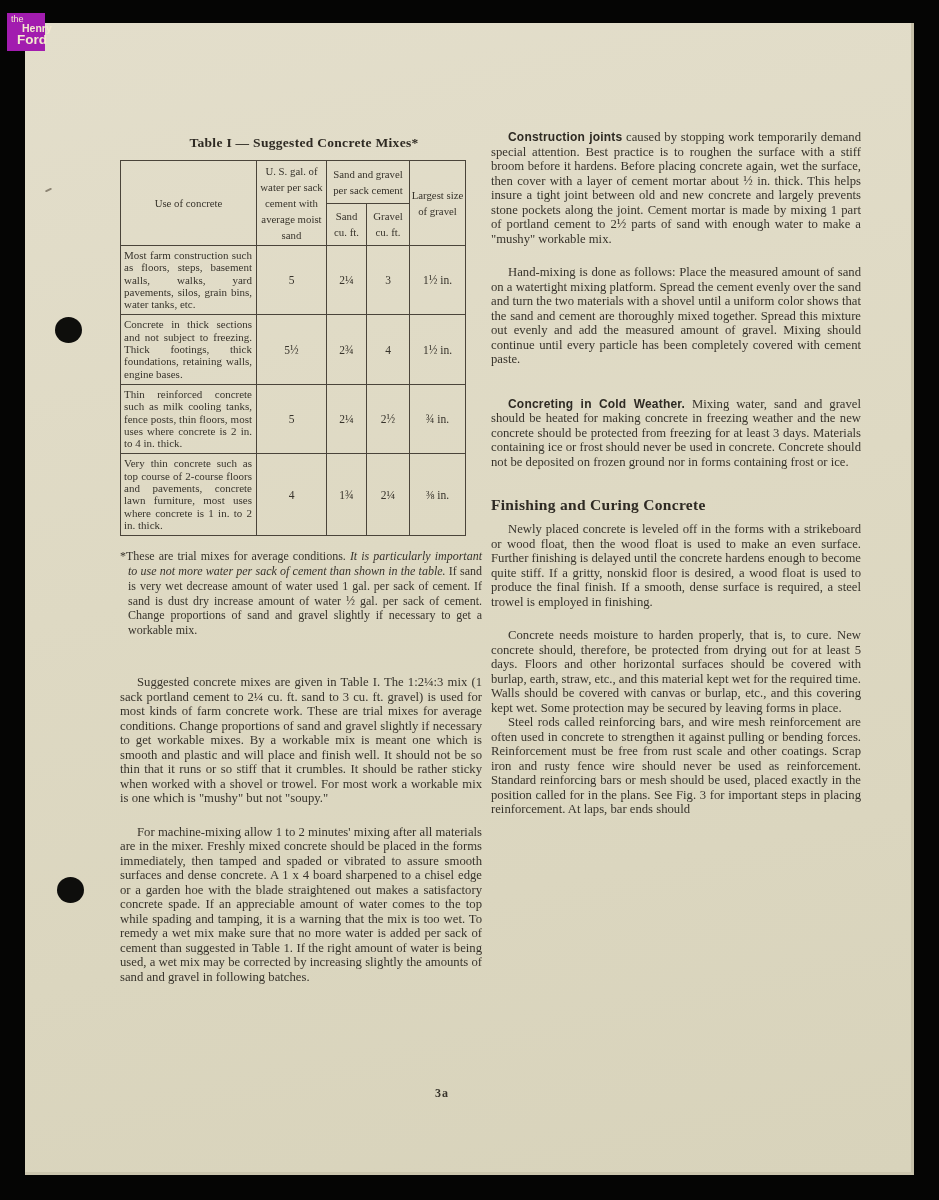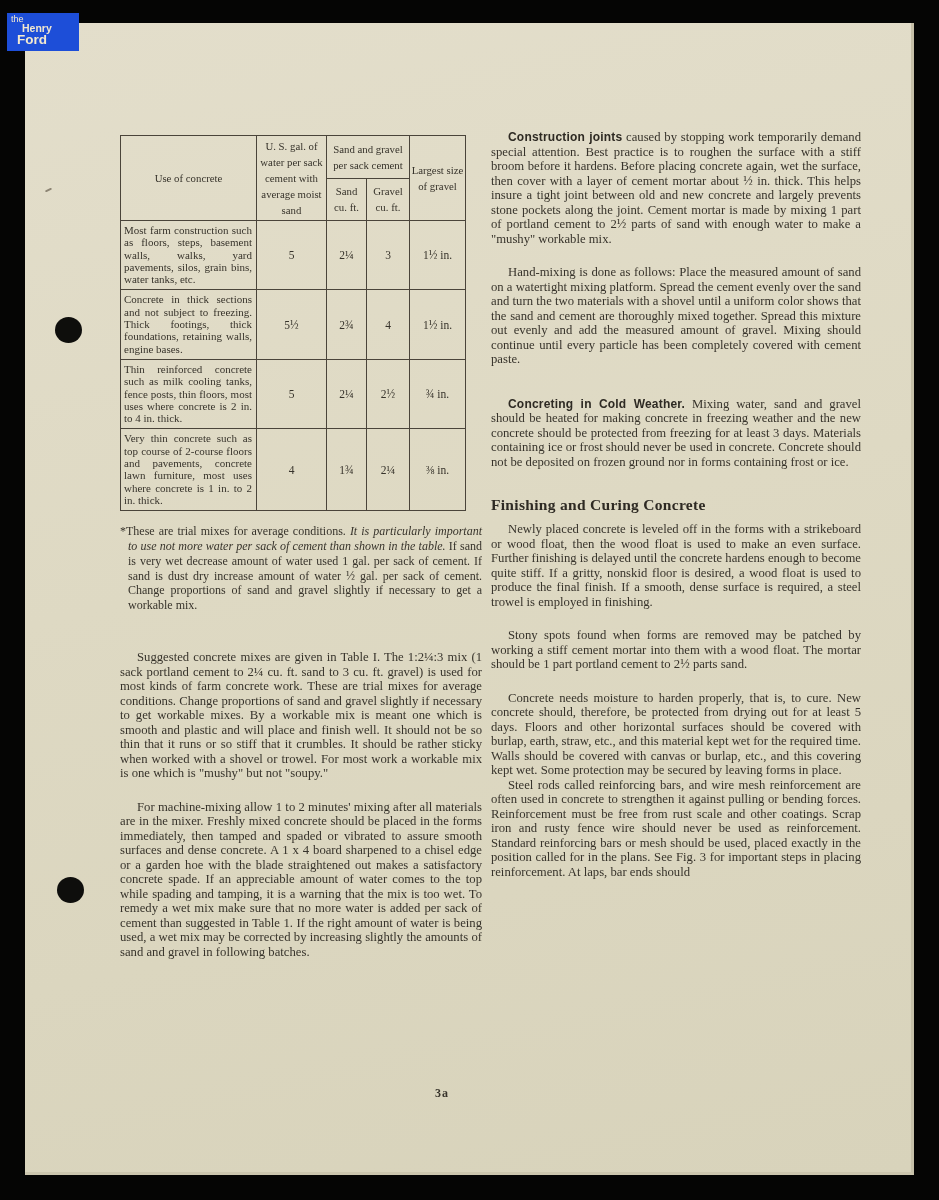--- a/index.html
+++ b/index.html
@@ -15,22 +15,22 @@
   .page {
     position:absolute; left:25px; top:23px; width:886px; height:1149px;
     background:linear-gradient(168deg,#e3decb 0%,#ded9c3 45%,#d8d3bb 100%);
     border-right:3px solid #c6c0a8;
     border-bottom:3px solid #ccc6ae;
     color:#37332b;
   }
 
   
   .logo {
-    position:absolute; left:7px; top:13px; width:72px; height:38px;
-    background:#1d4ed8;
+    position:absolute; left:7px; top:13px; width:38px; height:38px;
+    background:#a21caf;
     font-family:"Liberation Sans","DejaVu Sans",sans-serif;
     color:#f3e9cf;
   }
   .logo span { position:absolute; line-height:1; font-weight:bold; }
   .logo .l1 { left:4px;  top:2px;  font-size:9px;  font-weight:normal; }
   .logo .l2 { left:15px; top:10px; font-size:10.5px; }
   .logo .l3 { left:10px; top:20px; font-size:13.5px; }
 
   
   .hole {
@@ -111,20 +111,21 @@
 </style>
 </head>
 <body>
 
 <div class="stage">
 
   <div class="page">
     <div class="pencil-mark"></div>
 
     <div class="col-left">
+      <div class="table-title">Table I — Suggested Concrete Mixes*</div>
 
       <table class="mixes">
         <colgroup>
           <col class="c-use">
             <col class="c-water">
             <col class="c-sand">
             <col class="c-gravel">
             <col class="c-largest">
         </colgroup>
         <thead>
@@ -179,21 +180,20 @@
 
     <div class="col-right">
       <p class="para"><span class="lead">Construction joints</span><span> caused by stopping work temporarily demand special attention.  Best practice is to roughen the surface with a stiff broom before it hardens. Before placing concrete again, wet the surface, then cover with a layer of cement mortar about ½ in. thick. This helps insure a tight joint between old and new concrete and largely prevents stone pockets along the joint. Cement mortar is made by mixing 1 part of portland cement to 2½ parts of sand with enough water to make a "mushy" workable mix.</span></p>
 
       <p class="para mt-sm">Hand-mixing is done as follows: Place the measured amount of sand on a watertight mixing platform. Spread the cement evenly over the sand and turn the two materials with a shovel until a uniform color shows that the sand and cement are thoroughly mixed together. Spread this mixture out evenly and add the measured amount of gravel. Mixing should continue until every particle has been completely covered with cement paste.</p>
 
       <p class="para mt-lg"><span class="lead">Concreting in Cold Weather.</span><span> Mixing water, sand and gravel should be heated for making concrete in freezing weather and the new concrete should be protected from freezing for at least 3 days. Materials containing ice or frost should never be used in concrete. Concrete should not be deposited on frozen ground nor in forms containing frost or ice.</span></p>
 
       <h2 class="section-heading">Finishing and Curing Concrete</h2>
       <p class="para">Newly placed concrete is leveled off in the forms with a strikeboard or wood float, then the wood float is used to make an even surface. Further finishing is delayed until the concrete hardens enough to become quite stiff. If a gritty, nonskid floor is desired, a wood float is used to produce the final finish. If a smooth, dense surface is required, a steel trowel is employed in finishing.</p>
-      <p class="para mt-sm">Stony spots found when forms are removed may be patched by working a stiff cement mortar into them with a wood float. The mortar should be 1 part portland cement to 2½ parts sand.</p>
       <p class="para mt-sm">Concrete needs moisture to harden properly, that is, to cure. New concrete should, therefore, be protected from drying out for at least 5 days. Floors and other horizontal surfaces should be covered with burlap, earth, straw, etc., and this material kept wet for the required time. Walls should be covered with canvas or burlap, etc., and this covering kept wet. Some protection may be secured by leaving forms in place.</p>
 
       <p class="para">Steel rods called reinforcing bars, and wire mesh reinforcement are often used in concrete to strengthen it against pulling or bending forces. Reinforcement must be free from rust scale and other coatings. Scrap iron and rusty fence wire should never be used as reinforcement. Standard reinforcing bars or mesh should be used, placed exactly in the position called for in the plans. See Fig. 3 for important steps in placing reinforcement. At laps, bar ends should</p>
     </div>
 
     <div class="pagenum">3a</div>
 
     <div class="hole hole1"></div>
     <div class="hole hole2"></div>
   </div>

